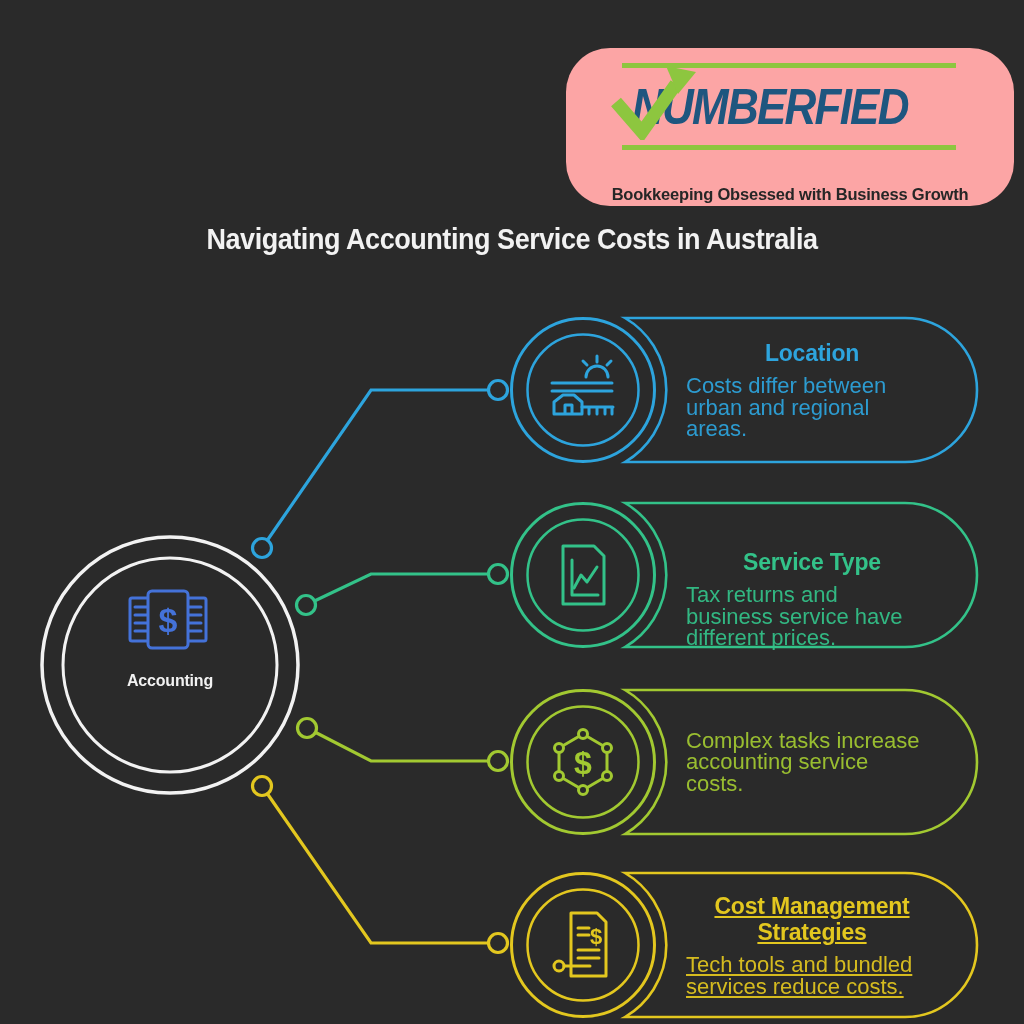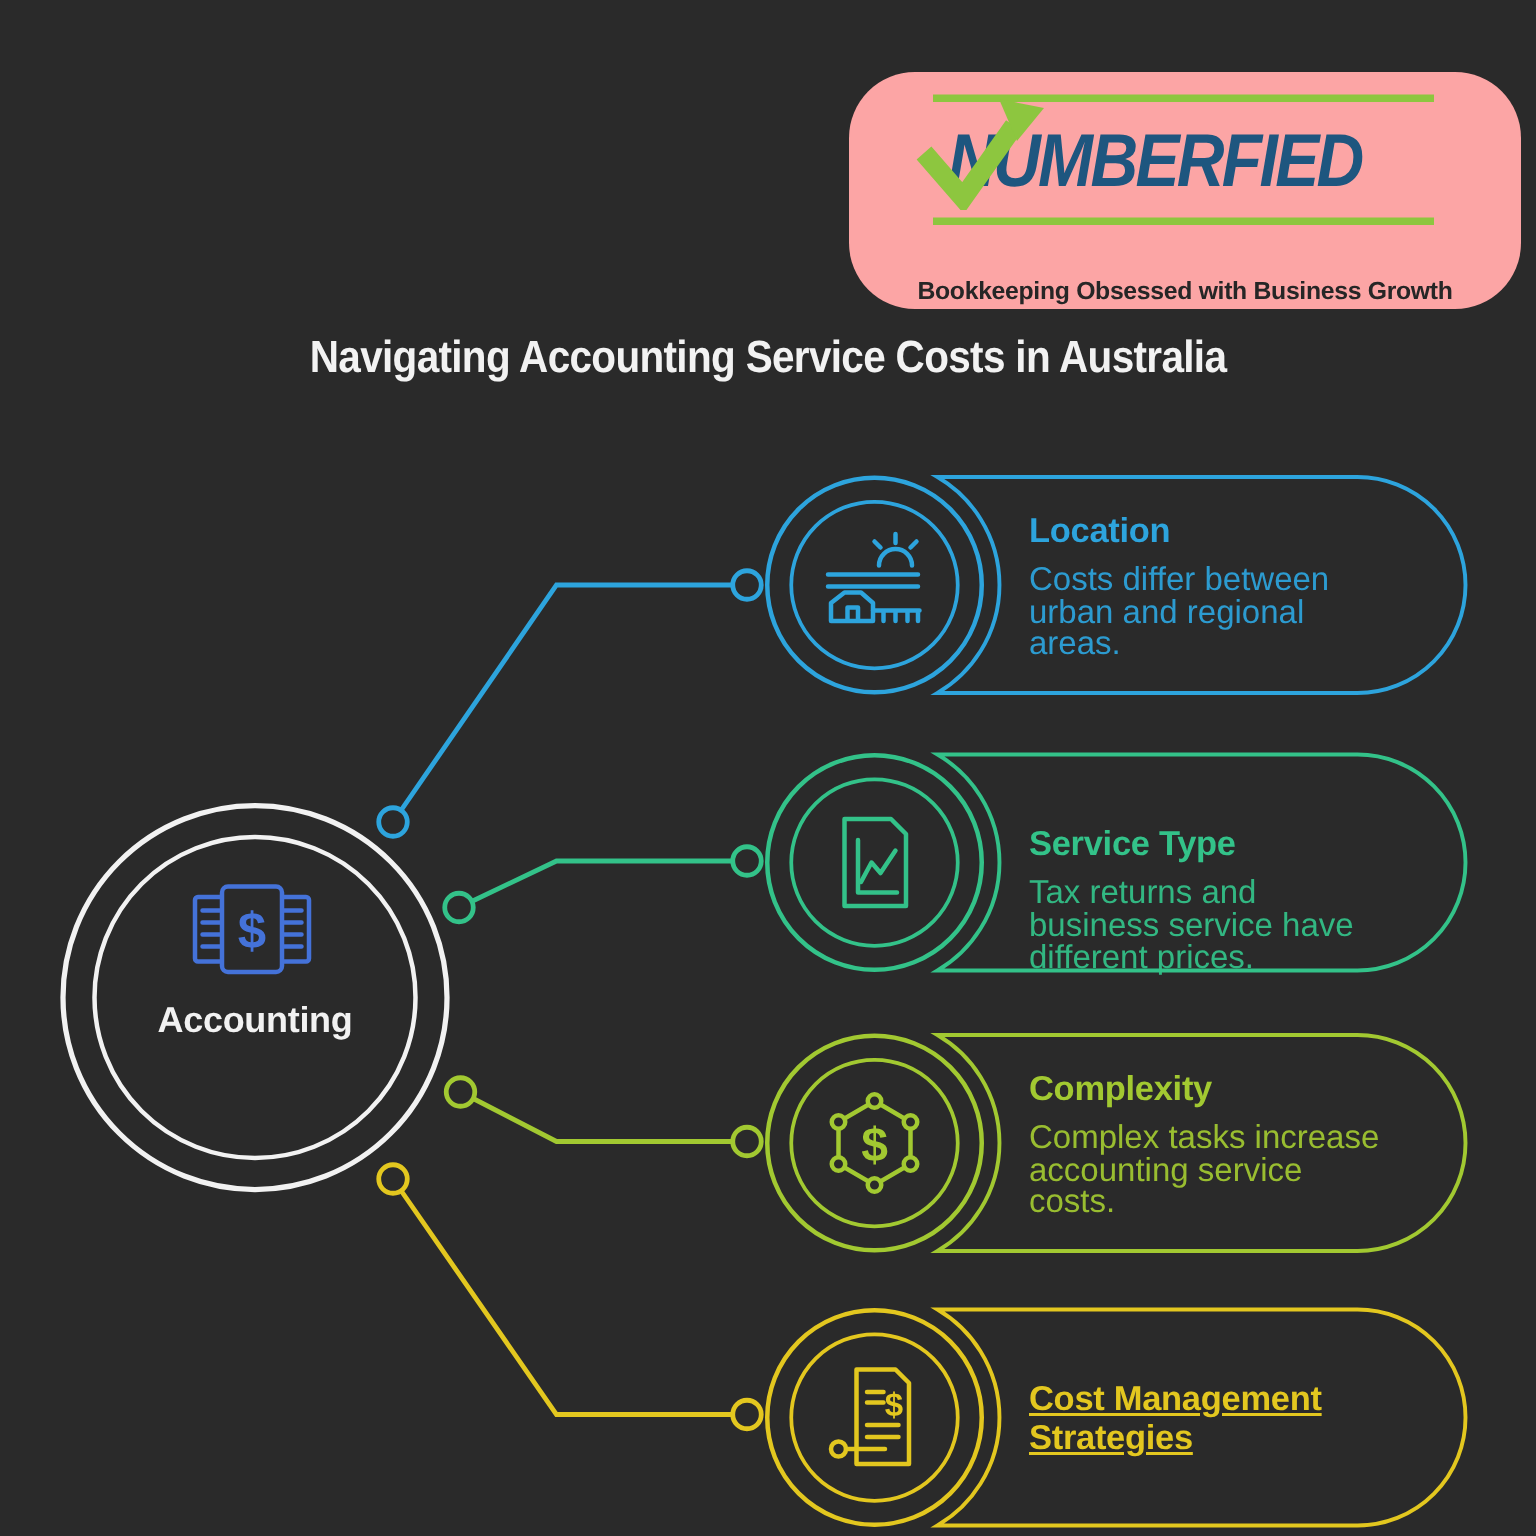--- a/index.html
+++ b/index.html
@@ -31,29 +31,29 @@
   .main-title{
     position:absolute;left:0;top:222px;width:1024px;margin:0;text-align:center;
     font-size:30px;font-weight:700;color:#f2f2f2;letter-spacing:-0.5px;
     transform:scaleX(0.9);z-index:2;
   }
   
   .diagram{position:absolute;left:0;top:0;z-index:1;}
   
   .center-label{
     position:absolute;left:50px;top:666px;width:240px;text-align:center;
-    color:#f2f2f2;font-size:24px;font-weight:700;line-height:29px;z-index:2;
+    color:#f2f2f2;font-size:16px;font-weight:700;line-height:29px;z-index:2;
     letter-spacing:-0.2px;
   }
   
   .node-text{
     position:absolute;left:686px;width:252px;height:144px;
     display:flex;flex-direction:column;justify-content:center;gap:9px;z-index:2;
   }
-  .node-text .node-title{font-size:23px;font-weight:700;letter-spacing:-0.2px;line-height:26px;}
+  .node-text .node-title{font-size:23px;font-weight:700;letter-spacing:-0.2px;line-height:26px;text-align:center;}
   .node-text .node-desc{font-size:22px;line-height:21.5px;max-width:238px;opacity:.93;}
   .nt0{top:318px;color:var(--node0,#2da4dd);}
   .nt1{top:503px;color:var(--node1,#33c289);margin-top:24px;}
   .nt2{top:690px;color:var(--node2,#a2c931);}
   .nt3{top:873px;color:var(--node3,#e3c71f);text-decoration:underline;}
 </style>
 </head>
 <body>
 
 <div class="logo-card">
@@ -164,18 +164,18 @@
 
 <div class="node-text nt0">
   <div class="node-title">Location</div>
   <div class="node-desc">Costs differ between urban and regional areas.</div>
 </div>
 <div class="node-text nt1">
   <div class="node-title">Service Type</div>
   <div class="node-desc">Tax returns and business service have different prices.</div>
 </div>
 <div class="node-text nt2">
-  <div class="node-title">Complexity</div>
   <div class="node-desc">Complex tasks increase accounting service costs.</div>
 </div>
 <div class="node-text nt3">
   <div class="node-title">Cost Management Strategies</div>
+  <div class="node-desc">Tech tools and bundled services reduce costs.</div>
 </div>
 
 </body></html>

